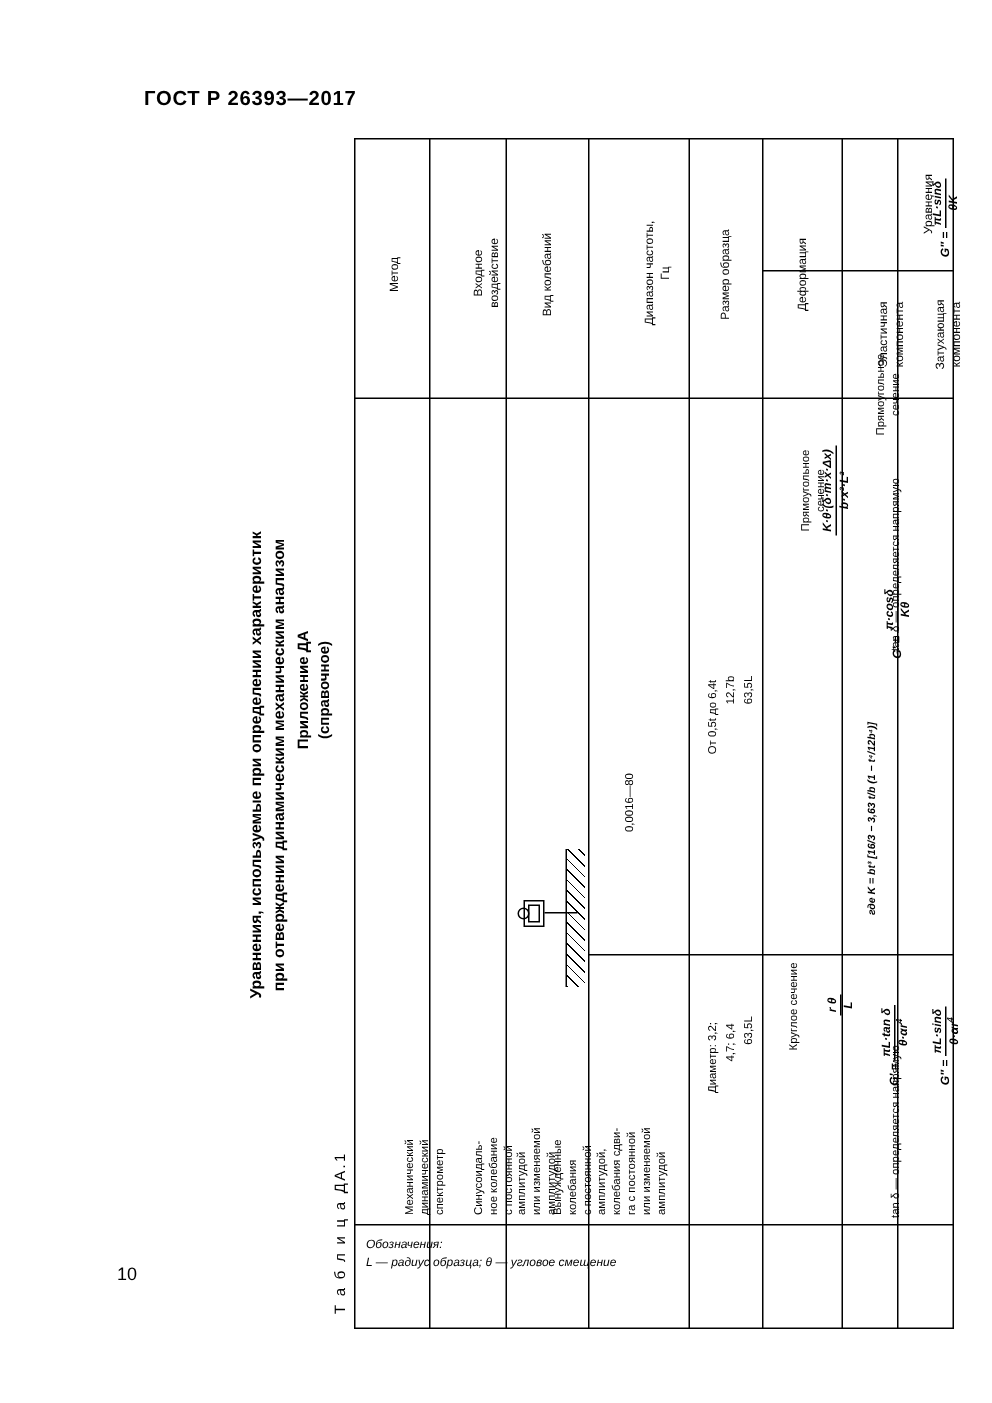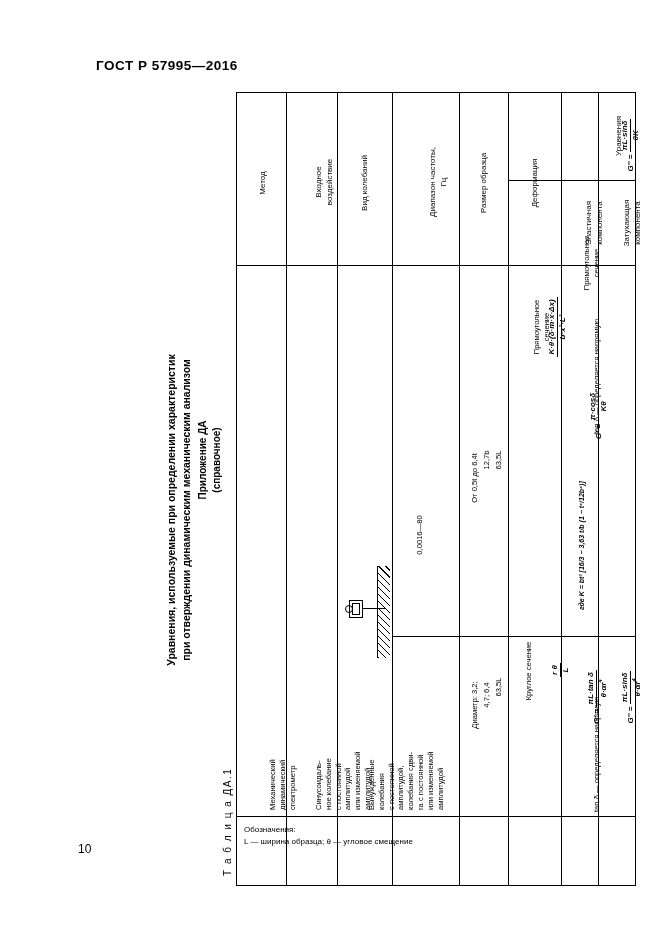--- a/index.html
+++ b/index.html
@@ -110,37 +110,38 @@
   }
   .frac .num { display: block; padding: 0 2px; }
   .frac .den { display: block; border-top: 1px solid #000; padding: 0 2px; }
   .sup { font-size: 0.72em; vertical-align: super; }
 
   
   .notes {
     position: absolute;
     font-size: 8px;
     line-height: 1.45;
+    font-style: italic;
   }
 
   
   .sketch { position: absolute; }
 
   .hatch {
     position: absolute;
     background:
       repeating-linear-gradient(45deg, #000 0 0.8px, transparent 0.8px 5px);
   }
 </style>
 </head>
 <body>
 
 <div class="page">
 
-  <div class="doc-header">ГОСТ Р 57995—2016</div>
+  <div class="doc-header">ГОСТ Р 26393—2017</div>
 
   <div class="page-number">10</div>
 
   <div class="vtext annex-title" style="left:196px; top:560px; width:200px;">
     <div>Приложение ДА</div>
     <div>(справочное)</div>
   </div>
 
   <div class="vtext table-title" style="left:164px; top:740px; width:460px;">
     <div>Уравнения, используемые при определении характеристик</div>
@@ -327,16 +328,16 @@
       <span class="num">πL·sinδ</span>
       <span class="den">θ·αr<span class="sup">4</span></span>
     </span>
   </div>
   <div class="cellv" style="left:592px; top:434px; width:200px; text-align:left;">
     <span>tan δ — определяется напрямую</span>
   </div>
 
   <div class="notes" style="left:244px; top:824px; width:390px;">
     <div>Обозначения:</div>
-    <div>L — ширина образца; θ — угловое смещение</div>
+    <div>L — радиус образца; θ — угловое смещение</div>
   </div>
 
 </div>
 
 </body></html>

